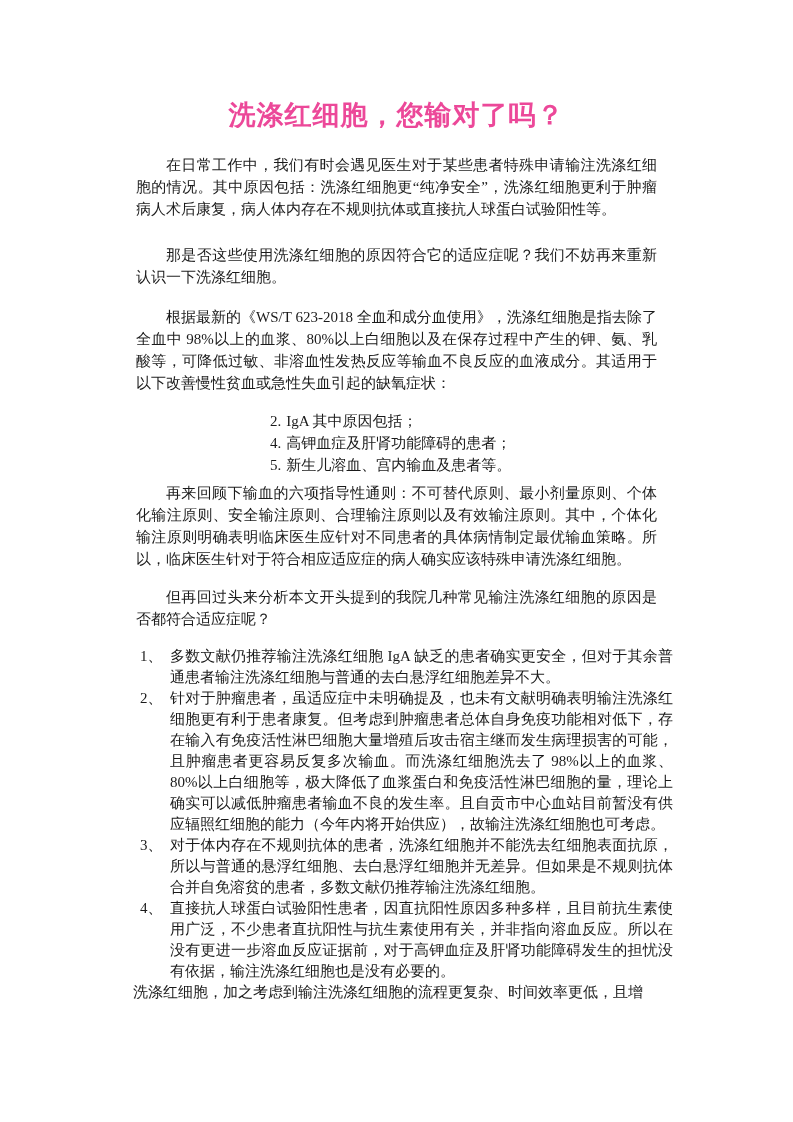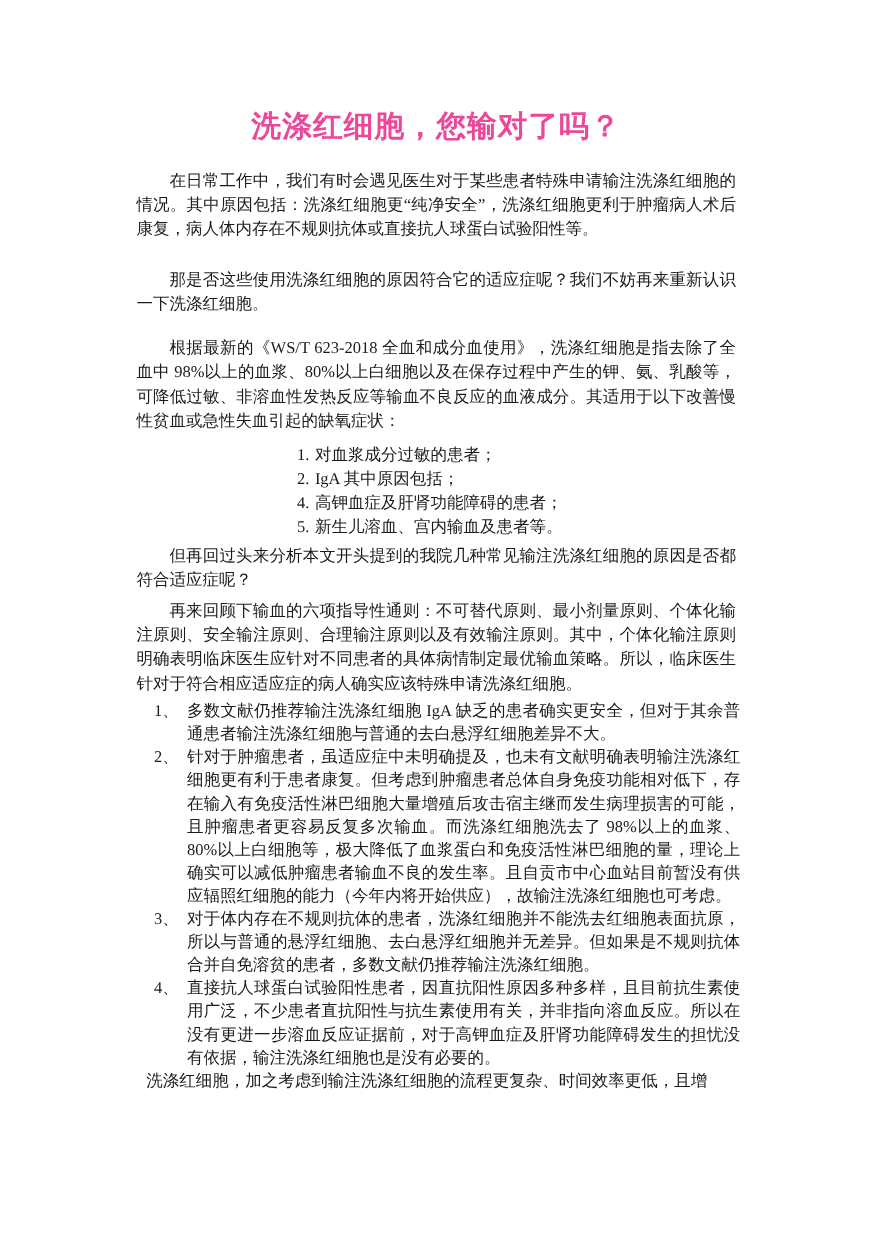--- a/index.html
+++ b/index.html
@@ -22,21 +22,21 @@
   .title {
     font-family: "Liberation Sans", "DejaVu Sans", sans-serif;
     font-size: 27px;
     line-height: 34px;
     font-weight: bold;
     color: #ec4899;
     text-align: center;
     letter-spacing: 1px;
     margin: 0;
   }
-  .para { text-indent: 2em; margin: 4px; }
+  .para { text-indent: 2em; margin: 16px; }
   .p-intro      { margin-top: 22px; }
   .p-question   { margin-top: 24px; }
   .p-definition { margin-top: 18px; }
   .p-principles { margin-top: 6px; }
   .indications {
     margin: 9px 0 0 150px;
     padding: 0;
     list-style: none;
   }
   .ind-num { display: inline-block; margin-right: 5px; }
@@ -60,29 +60,28 @@
 
   <h1 class="title">洗涤红细胞，您输对了吗？</h1>
 
   <p class="para p-intro">在日常工作中，我们有时会遇见医生对于某些患者特殊申请输注洗涤红细胞的情况。其中原因包括：洗涤红细胞更“纯净安全”，洗涤红细胞更利于肿瘤病人术后康复，病人体内存在不规则抗体或直接抗人球蛋白试验阳性等。</p>
 
   <p class="para p-question">那是否这些使用洗涤红细胞的原因符合它的适应症呢？我们不妨再来重新认识一下洗涤红细胞。</p>
 
   <p class="para p-definition">根据最新的《WS/T 623-2018 全血和成分血使用》，洗涤红细胞是指去除了全血中 98%以上的血浆、80%以上白细胞以及在保存过程中产生的钾、氨、乳酸等，可降低过敏、非溶血性发热反应等输血不良反应的血液成分。其适用于以下改善慢性贫血或急性失血引起的缺氧症状：</p>
 
   <ul class="indications">
-    <li><span class="ind-num">1.</span><span>对血浆成分过敏的患者；</span></li>
     <li><span class="ind-num">2.</span><span>IgA 其中原因包括；</span></li>
     <li><span class="ind-num">4.</span><span>高钾血症及肝肾功能障碍的患者；</span></li>
     <li><span class="ind-num">5.</span><span>新生儿溶血、宫内输血及患者等。</span></li>
   </ul>
 
+  <p class="para p-principles">再来回顾下输血的六项指导性通则：不可替代原则、最小剂量原则、个体化输注原则、安全输注原则、合理输注原则以及有效输注原则。其中，个体化输注原则明确表明临床医生应针对不同患者的具体病情制定最优输血策略。所以，临床医生针对于符合相应适应症的病人确实应该特殊申请洗涤红细胞。</p>
+
   <p class="para">但再回过头来分析本文开头提到的我院几种常见输注洗涤红细胞的原因是否都符合适应症呢？</p>
-
-  <p class="para p-principles">再来回顾下输血的六项指导性通则：不可替代原则、最小剂量原则、个体化输注原则、安全输注原则、合理输注原则以及有效输注原则。其中，个体化输注原则明确表明临床医生应针对不同患者的具体病情制定最优输血策略。所以，临床医生针对于符合相应适应症的病人确实应该特殊申请洗涤红细胞。</p>
 
   <ul class="analysis">
     <li class="aitem"><span class="anum">1、</span><span>多数文献仍推荐输注洗涤红细胞 IgA 缺乏的患者确实更安全，但对于其余普通患者输注洗涤红细胞与普通的去白悬浮红细胞差异不大。</span></li>
     <li class="aitem"><span class="anum">2、</span><span>针对于肿瘤患者，虽适应症中未明确提及，也未有文献明确表明输注洗涤红细胞更有利于患者康复。但考虑到肿瘤患者总体自身免疫功能相对低下，存在输入有免疫活性淋巴细胞大量增殖后攻击宿主继而发生病理损害的可能，且肿瘤患者更容易反复多次输血。而洗涤红细胞洗去了 98%以上的血浆、80%以上白细胞等，极大降低了血浆蛋白和免疫活性淋巴细胞的量，理论上确实可以减低肿瘤患者输血不良的发生率。且自贡市中心血站目前暂没有供应辐照红细胞的能力（今年内将开始供应），故输注洗涤红细胞也可考虑。</span></li>
     <li class="aitem"><span class="anum">3、</span><span>对于体内存在不规则抗体的患者，洗涤红细胞并不能洗去红细胞表面抗原，所以与普通的悬浮红细胞、去白悬浮红细胞并无差异。但如果是不规则抗体合并自免溶贫的患者，多数文献仍推荐输注洗涤红细胞。</span></li>
     <li class="aitem"><span class="anum">4、</span><span>直接抗人球蛋白试验阳性患者，因直抗阳性原因多种多样，且目前抗生素使用广泛，不少患者直抗阳性与抗生素使用有关，并非指向溶血反应。所以在没有更进一步溶血反应证据前，对于高钾血症及肝肾功能障碍发生的担忧没有依据，输注洗涤红细胞也是没有必要的。</span></li>
   </ul>
 
   <p class="closing">洗涤红细胞，加之考虑到输注洗涤红细胞的流程更复杂、时间效率更低，且增</p>
 

